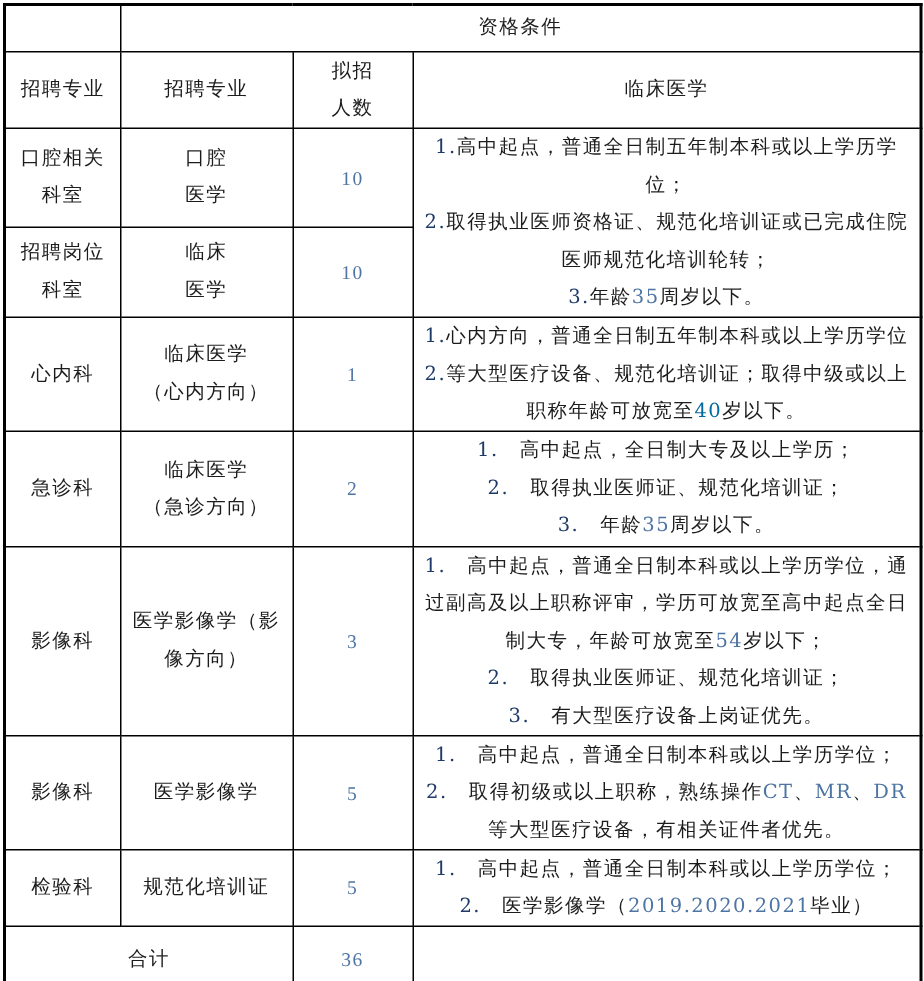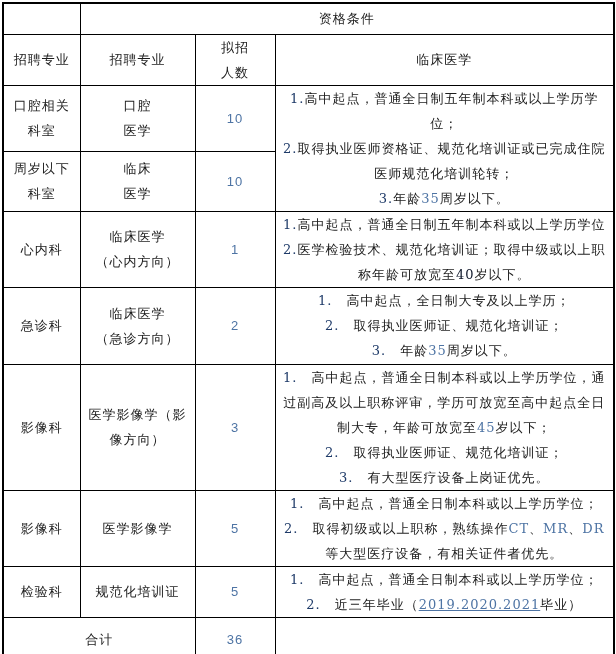--- a/index.html
+++ b/index.html
@@ -47,21 +47,21 @@
   tr.r10 td { height: 46px; }
 
   td.cond {
     text-align: left;
     padding: 2px 6px;
     line-height: 24px;
     letter-spacing: 0.5px;
     white-space: normal;
   }
   td.count, td.total-num {
-    font-family: Liberation Sans, sans-serif;
+    font-family: Liberation Serif, serif;
     letter-spacing: 0;
   }
 </style>
 </head>
 <body>
 
 <div class="page">
   <table class="recruit">
     <colgroup>
       <col style="width:77px">
@@ -87,63 +87,63 @@
     <tr class="r3">
       <td>口腔相关
 科室</td>
       <td>口腔
 医学</td>
       <td class="count" style="color: rgb(78, 116, 164);">10</td>
       <td class="cond" rowspan="2"><div><span style="color: rgb(30, 58, 104);">1.</span><span>高中起点，普通全日制五年制本科或以上学历学位；</span></div><div><span style="color: rgb(30, 58, 104);">2.</span><span>取得执业医师资格证、规范化培训证或已完成住院医师规范化培训轮转；</span></div><div><span style="color: rgb(30, 58, 104);">3.</span><span>年龄</span><span style="color: rgb(78, 116, 164);">35</span><span>周岁以下。</span></div></td>
     </tr>
 
     <tr class="r4">
-      <td>周岁以下
+      <td>招聘岗位
 科室</td>
       <td>临床
 医学</td>
       <td class="count" style="color: rgb(78, 116, 164);">10</td>
     </tr>
 
     <tr class="r5">
       <td>心内科</td>
       <td>临床医学
 （心内方向）</td>
       <td class="count" style="color: rgb(78, 116, 164);">1</td>
-      <td class="cond"><div><span style="color: rgb(30, 58, 104);">1.</span><span>高中起点，普通全日制五年制本科或以上学历学位</span></div><div><span style="color: rgb(30, 58, 104);">2.</span><span>医学检验技术、规范化培训证；取得中级或以上职称年龄可放宽至</span><span style="color: #0f172a;">40</span><span>岁以下。</span></div></td>
+      <td class="cond"><div><span style="color: rgb(30, 58, 104);">1.</span><span>心内方向，普通全日制五年制本科或以上学历学位</span></div><div><span style="color: rgb(30, 58, 104);">2.</span><span>等大型医疗设备、规范化培训证；取得中级或以上职称年龄可放宽至</span><span style="color: #0369a1;">40</span><span>岁以下。</span></div></td>
     </tr>
 
     <tr class="r6">
       <td>急诊科</td>
       <td>临床医学
 （急诊方向）</td>
       <td class="count" style="color: rgb(78, 116, 164);">2</td>
       <td class="cond"><div><span style="color: rgb(30, 58, 104);">1.　</span><span>高中起点，全日制大专及以上学历；</span></div><div><span style="color: rgb(30, 58, 104);">2.　</span><span>取得执业医师证、规范化培训证；</span></div><div><span style="color: rgb(30, 58, 104);">3.　</span><span>年龄</span><span style="color: rgb(78, 116, 164);">35</span><span>周岁以下。</span></div></td>
     </tr>
 
     <tr class="r7">
       <td>影像科</td>
       <td>医学影像学（影
 像方向）</td>
       <td class="count" style="color: rgb(78, 116, 164);">3</td>
-      <td class="cond"><div><span style="color: rgb(30, 58, 104);">1.　</span><span>高中起点，普通全日制本科或以上学历学位，通过副高及以上职称评审，学历可放宽至高中起点全日制大专，年龄可放宽至</span><span style="color: rgb(78, 116, 164);">45</span><span>岁以下；</span></div><div><span style="color: rgb(30, 58, 104);">2.　</span><span>取得执业医师证、规范化培训证；</span></div><div><span style="color: rgb(30, 58, 104);">3.　</span><span>有大型医疗设备上岗证优先。</span></div></td>
+      <td class="cond"><div><span style="color: rgb(30, 58, 104);">1.　</span><span>高中起点，普通全日制本科或以上学历学位，通过副高及以上职称评审，学历可放宽至高中起点全日制大专，年龄可放宽至</span><span style="color: rgb(78, 116, 164);">54</span><span>岁以下；</span></div><div><span style="color: rgb(30, 58, 104);">2.　</span><span>取得执业医师证、规范化培训证；</span></div><div><span style="color: rgb(30, 58, 104);">3.　</span><span>有大型医疗设备上岗证优先。</span></div></td>
     </tr>
 
     <tr class="r8">
       <td>影像科</td>
       <td>医学影像学</td>
       <td class="count" style="color: rgb(78, 116, 164);">5</td>
       <td class="cond"><div><span style="color: rgb(30, 58, 104);">1.　</span><span>高中起点，普通全日制本科或以上学历学位；</span></div><div><span style="color: rgb(30, 58, 104);">2.　</span><span>取得初级或以上职称，熟练操作</span><span style="color: rgb(78, 116, 164);">CT</span><span>、</span><span style="color: rgb(78, 116, 164);">MR</span><span>、</span><span style="color: rgb(78, 116, 164);">DR</span><span>等大型医疗设备，有相关证件者优先。</span></div></td>
     </tr>
 
     <tr class="r9">
       <td>检验科</td>
       <td>规范化培训证</td>
       <td class="count" style="color: rgb(78, 116, 164);">5</td>
-      <td class="cond"><div><span style="color: rgb(30, 58, 104);">1.　</span><span>高中起点，普通全日制本科或以上学历学位；</span></div><div><span style="color: rgb(30, 58, 104);">2.　</span><span>近三年毕业（</span><span style="color: rgb(78, 116, 164); text-decoration: underline;">2019.2020.2021</span><span>毕业）</span></div></td>
+      <td class="cond"><div><span style="color: rgb(30, 58, 104);">1.　</span><span>高中起点，普通全日制本科或以上学历学位；</span></div><div><span style="color: rgb(30, 58, 104);">2.　</span><span>医学影像学（</span><span style="color: rgb(78, 116, 164);">2019.2020.2021</span><span>毕业）</span></div></td>
     </tr>
 
     <tr class="r10">
       <td colspan="2">合计</td>
       <td class="total-num" style="color: rgb(78, 116, 164);">36</td>
       <td></td>
     </tr>
   </tbody>
     </table>
 </div>

